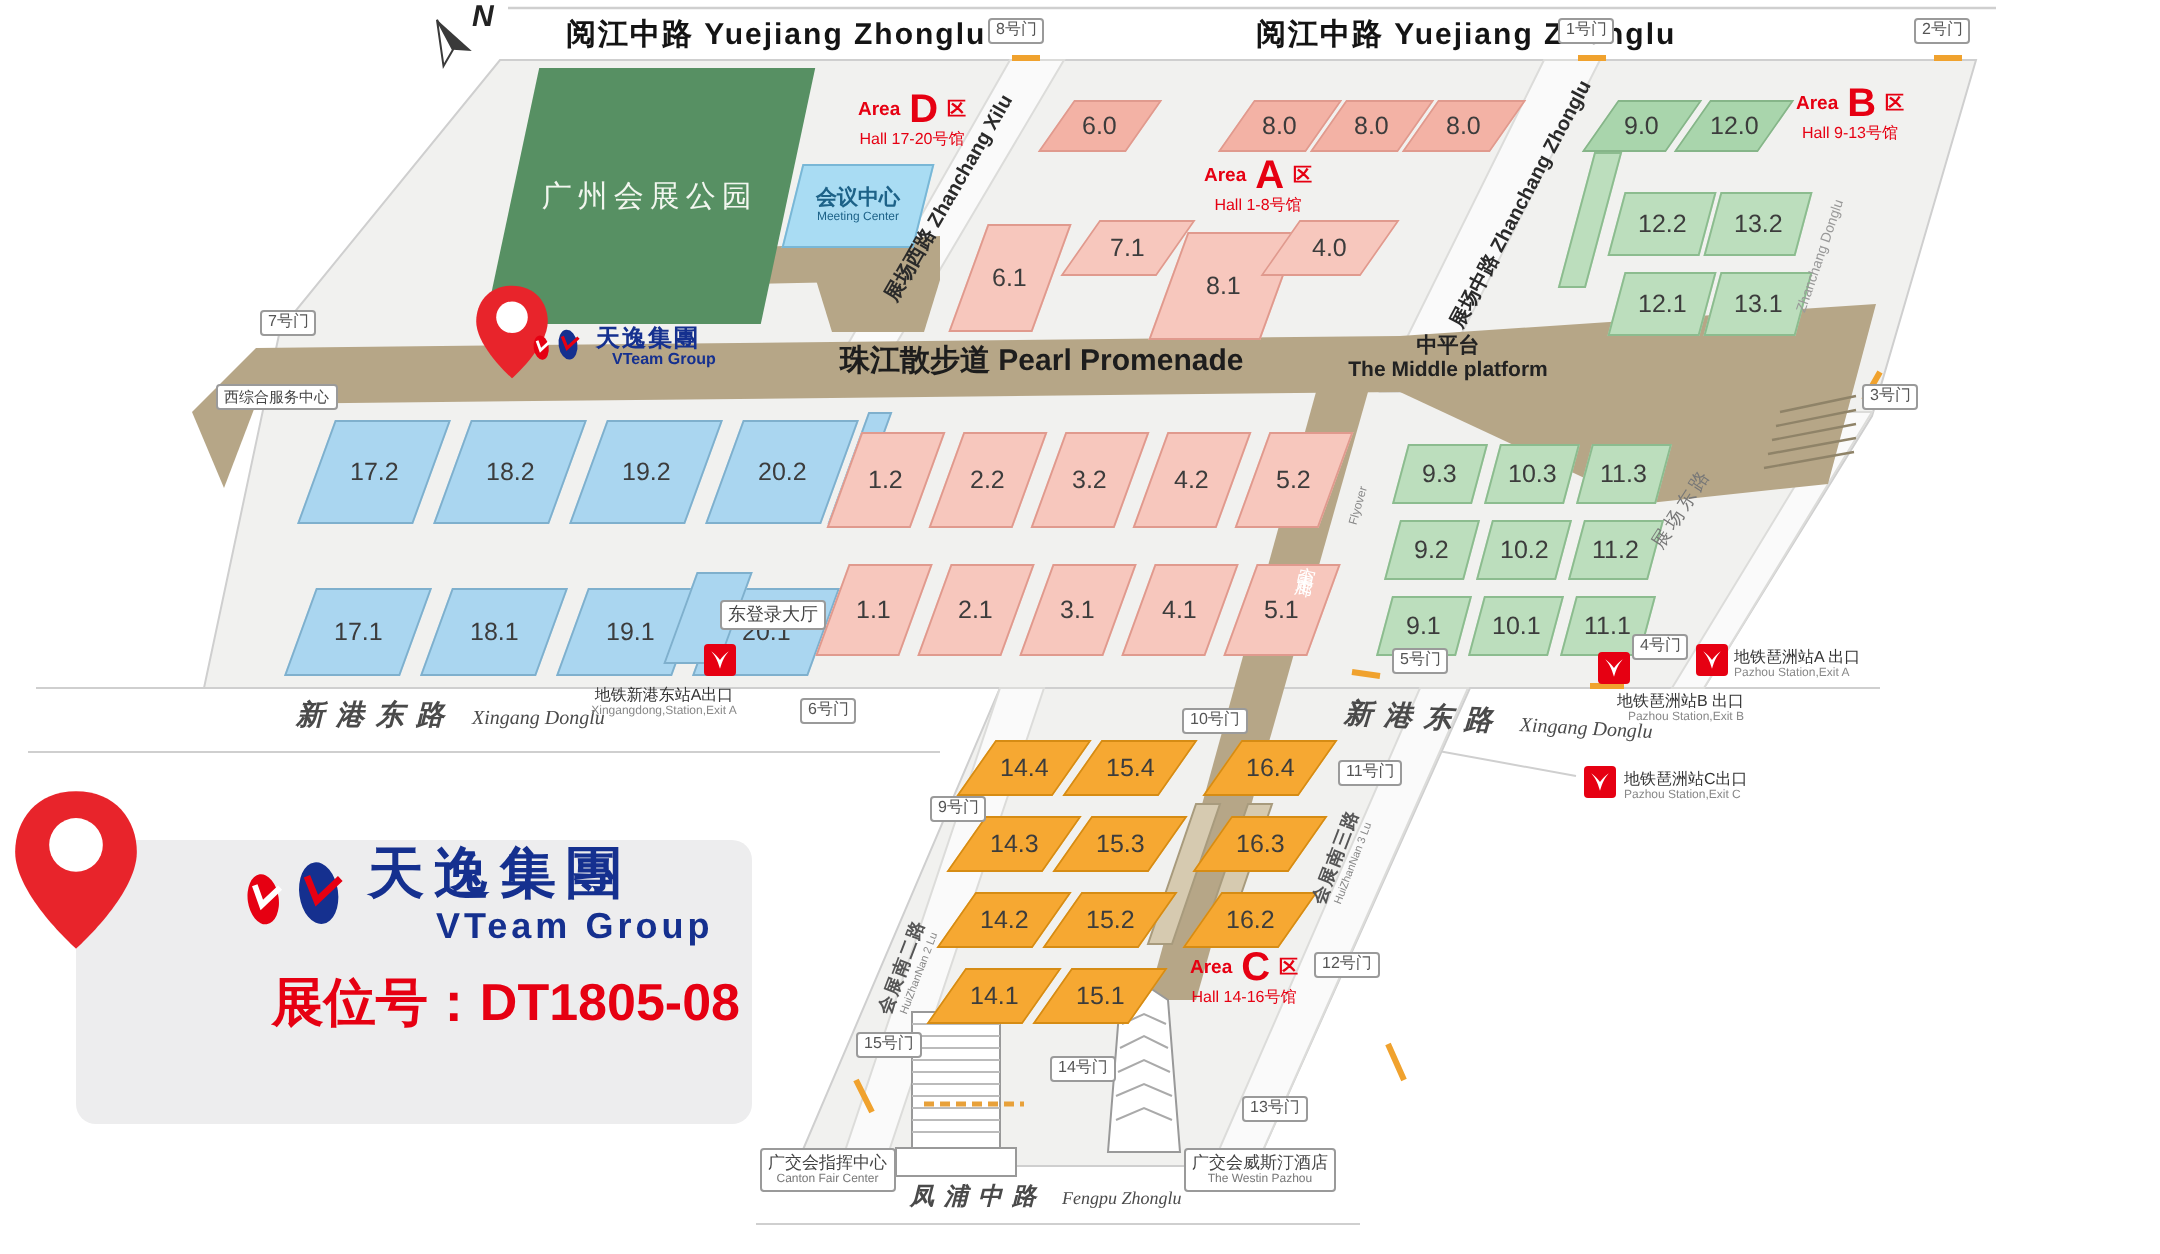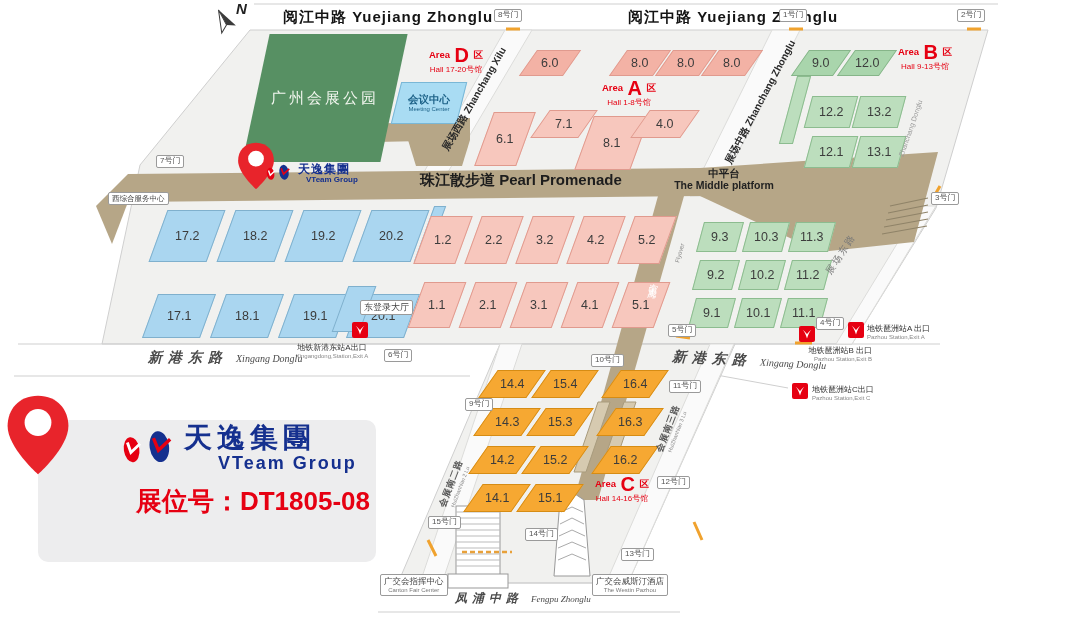--- a/index.html
+++ b/index.html
@@ -199,25 +199,25 @@
         <ellipse cx="42" cy="18" rx="10" ry="16" fill="#15308f" transform="rotate(-22 42 18)"></ellipse>
         <path d="M34 11 l8 11 l9 -14" stroke="#e60012" stroke-width="3.5" fill="none"></path>
       </g>
     </svg>
     <div class="logo-col">
       <span class="cn">天逸集團</span>
       <span class="en">VTeam Group</span>
     </div>
   </div>
 
-  <div class="gate" style="left:156px;top:155px">7号门</div>
+  <div class="gate" style="left:130px;top:155px">7号门</div>
   <div class="gate" style="left:931px;top:192px">3号门</div>
-  <div class="gate" style="left:668px;top:324px">5号门</div>
+  <div class="gate" style="left:696px;top:324px">5号门</div>
   <div class="gate" style="left:816px;top:317px">4号门</div>
-  <div class="gate" style="left:384px;top:349px">6号门</div>
+  <div class="gate" style="left:400px;top:349px">6号门</div>
   <div class="gate" style="left:465px;top:398px">9号门</div>
   <div class="gate" style="left:591px;top:354px">10号门</div>
   <div class="gate" style="left:669px;top:380px">11号门</div>
   <div class="gate" style="left:657px;top:476px">12号门</div>
   <div class="gate" style="left:621px;top:548px">13号门</div>
   <div class="gate" style="left:525px;top:528px">14号门</div>
   <div class="gate" style="left:428px;top:516px">15号门</div>
 
   <div class="callout" style="left:108px;top:192px;font-size:7.5px">西综合服务中心</div>
   <div class="callout" style="left:360px;top:300px;font-size:9px">东登录大厅</div>

